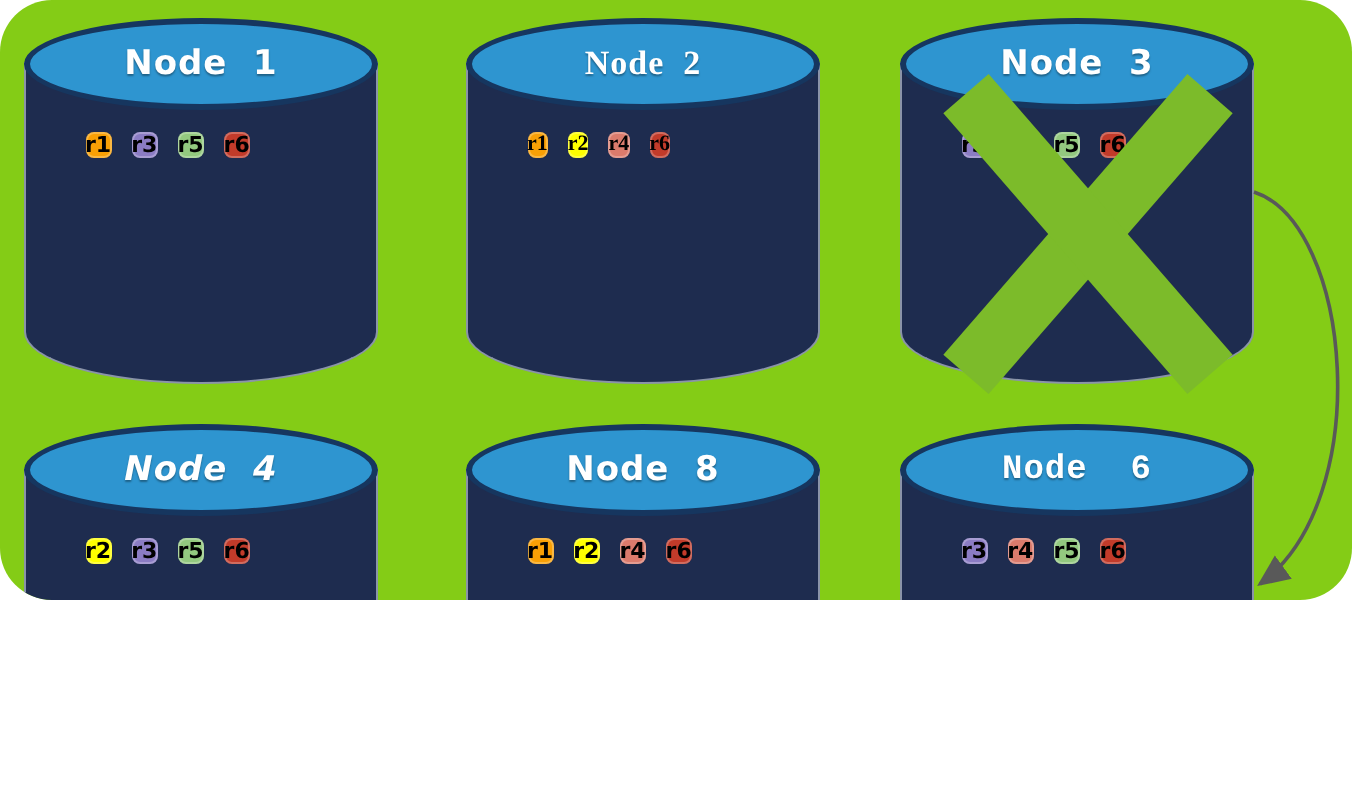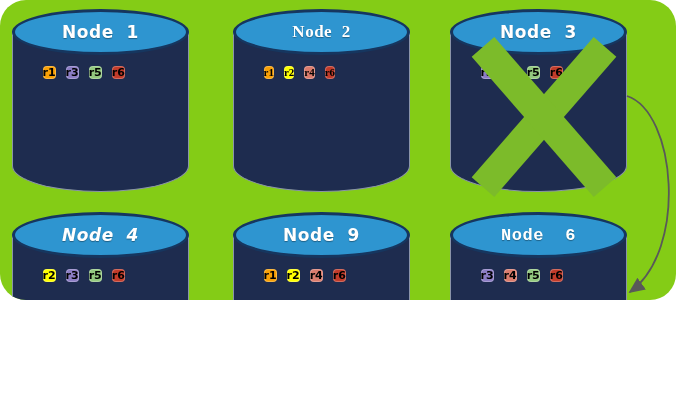--- a/index.html
+++ b/index.html
@@ -156,21 +156,21 @@
       <div class="row" style="background: rgb(255, 255, 0);">r2</div>
       <div class="row" style="background: rgb(139, 124, 196);">r3</div>
       <div class="row" style="background: rgb(147, 201, 127);">r5</div>
       <div class="row" style="background: rgb(194, 59, 42);">r6</div>
     </div>
   </div>
 
   <div class="cyl" style="left:233px; top:212px;">
     <div class="cyl-body" style="background: rgb(30, 44, 79);"></div>
     <div class="cyl-top" style="background: rgb(46, 149, 208);">
-      <span class="cyl-title">Node  9</span>
+      <span class="cyl-title">Node  8</span>
     </div>
     <div class="rows">
       <div class="row" style="background: rgb(249, 160, 5);">r1</div>
       <div class="row" style="background: rgb(255, 255, 0);">r2</div>
       <div class="row" style="background: rgb(219, 123, 108);">r4</div>
       <div class="row" style="background: rgb(194, 59, 42);">r6</div>
     </div>
   </div>
 
   <div class="cyl" style="left:450px; top:212px;">

